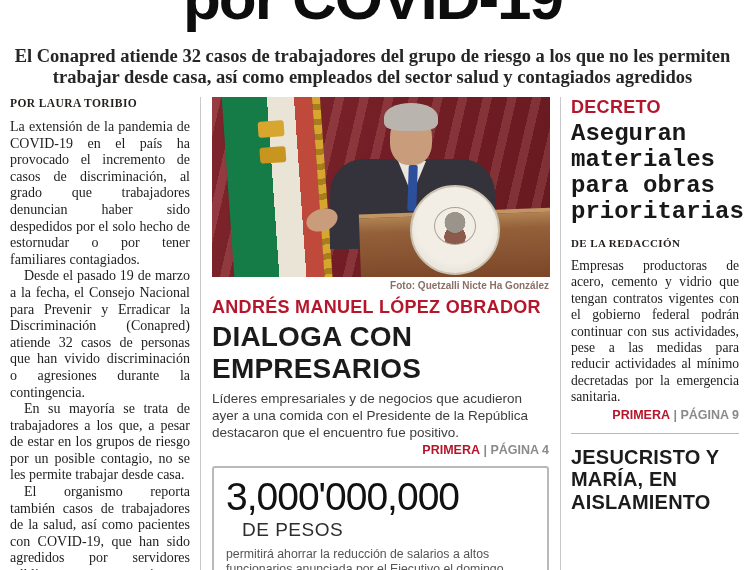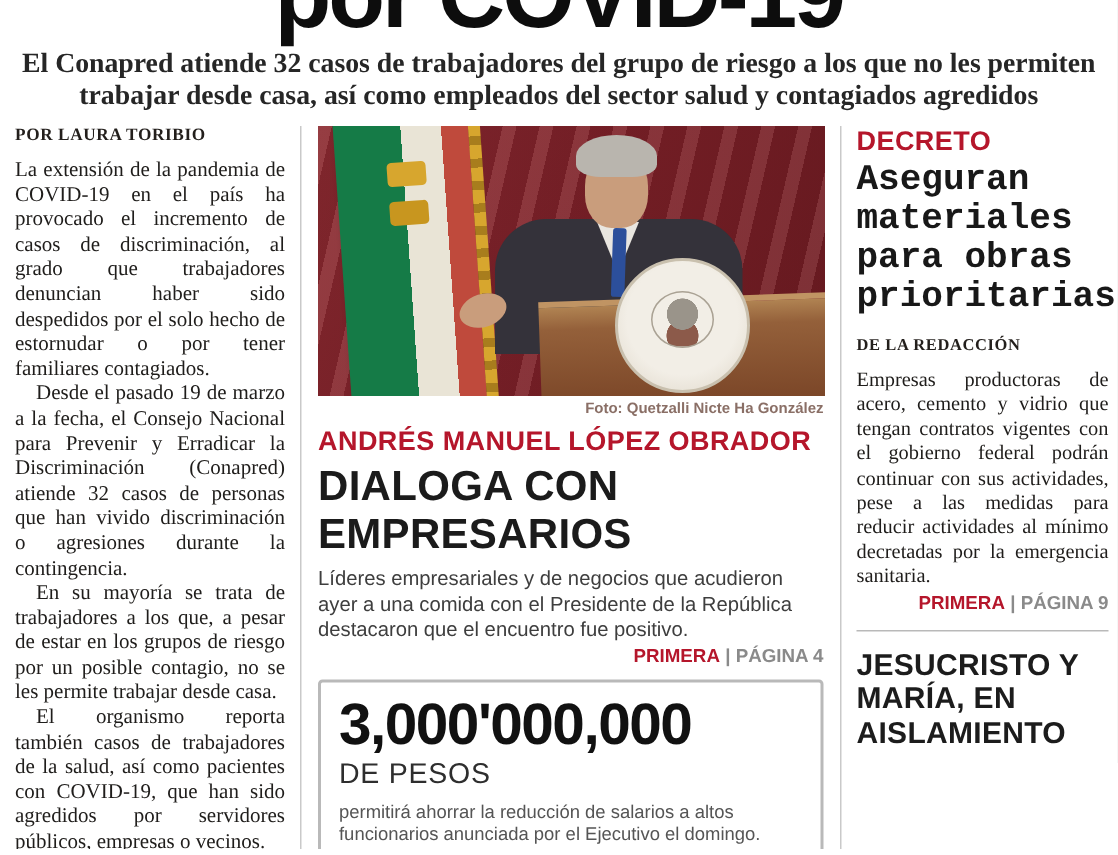--- a/index.html
+++ b/index.html
@@ -7,21 +7,21 @@
   .page { width:745px; height:570px; background:#ffffff; overflow:hidden; margin:0 auto; position:relative; }
 
   
   .head-crop { height:33px; overflow:hidden; }
   .head-crop .big {
     font-family:"Liberation Sans", sans-serif; font-weight:bold;
     font-size:62px; line-height:68px; letter-spacing:-2px;
     text-align:center; color:#0d0d0d; margin-top:-36px;
   }
   .subhead {
-    margin-top:0; text-align:center; font-weight:bold; color:#262626;
+    margin-top:13px; text-align:center; font-weight:bold; color:#262626;
     font-size:18.5px; line-height:21px; font-family:"Liberation Serif", serif;
   }
 
   
   .cols { display:flex; margin:9px 0 0 10px; height:482px; overflow:hidden; }
   .col-left  { width:191px; padding-right:10px; border-right:1px solid #c9c9c9; }
   .col-mid   { width:360px; padding:0 11px; border-right:1px solid #c9c9c9; }
   .col-right { width:178px; padding-left:10px; }
 
   .byline { font-family:"Liberation Serif", serif; font-weight:bold; font-size:11.5px;
@@ -72,24 +72,24 @@
   .h-mid { font-family:"Liberation Sans", sans-serif; font-weight:bold; font-size:28px;
            letter-spacing:.2px; color:#1b1b1b; margin-bottom:5px; }
   .deck { font-family:"Liberation Sans", sans-serif; font-size:13.5px; line-height:17px;
           color:#3e3e3e; }
   .pageref { font-family:"Liberation Sans", sans-serif; font-size:12.5px; text-align:right;
              margin-top:2px; }
   .pageref .ed { color:#b5162b; font-weight:bold; }
   .pageref .pg { color:#8a8a8a; font-weight:bold; }
 
   .pesos-box { border:2px solid #b9b9b9; border-radius:3px; margin-top:9px; padding:8px 12px 7px; }
-  .amount { font-family:"Liberation Sans", sans-serif; font-weight:bold; font-size:39px;
+  .amount { font-family:"Liberation Sans", sans-serif; font-weight:normal; font-size:39px;
             line-height:42px; letter-spacing:-1px; color:#111; }
   .unit { font-family:"Liberation Sans", sans-serif; font-size:19px; letter-spacing:.5px;
-          color:#2e2e2e; margin:1px 0 6px; }
+          color:#2e2e2e; margin:1px 16px 6px; }
   .boxtext { font-family:"Liberation Sans", sans-serif; font-size:12.3px; line-height:15px;
              color:#555; }
 
   .h-right { font-family:Liberation Mono, monospace; font-weight:bold; font-size:24px;
              line-height:26px; color:#181818; margin:2px 0 12px; }
   .byline-sm { font-family:"Liberation Serif", serif; font-weight:bold; font-size:11px;
                letter-spacing:.4px; color:#231f1c; margin-bottom:9px; }
   .bodytext-r p { font-size:13.6px; line-height:16.4px; color:#1f1d1b; text-align:justify; }
   .bodytext-r p + p { text-indent:13px; }
   .divider { border:0; border-top:1px solid #b9b9b9; margin:11px 0 12px; }

